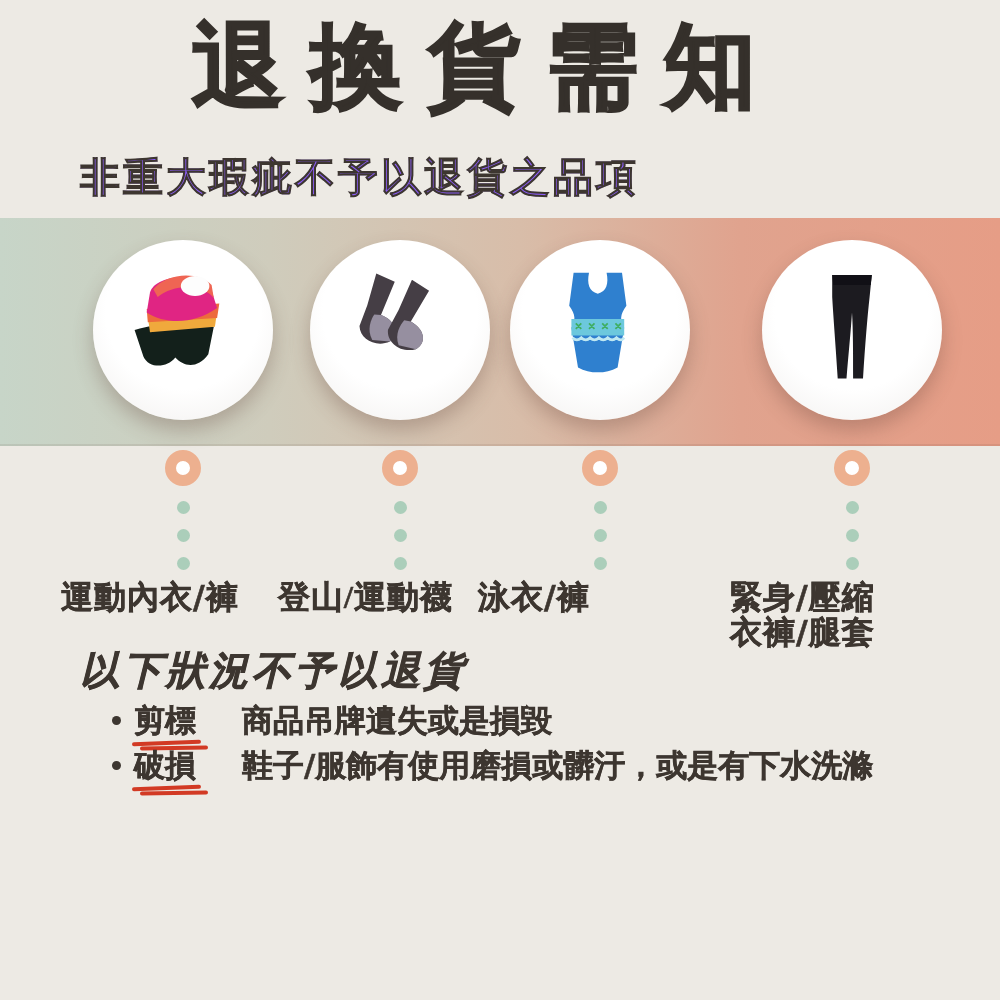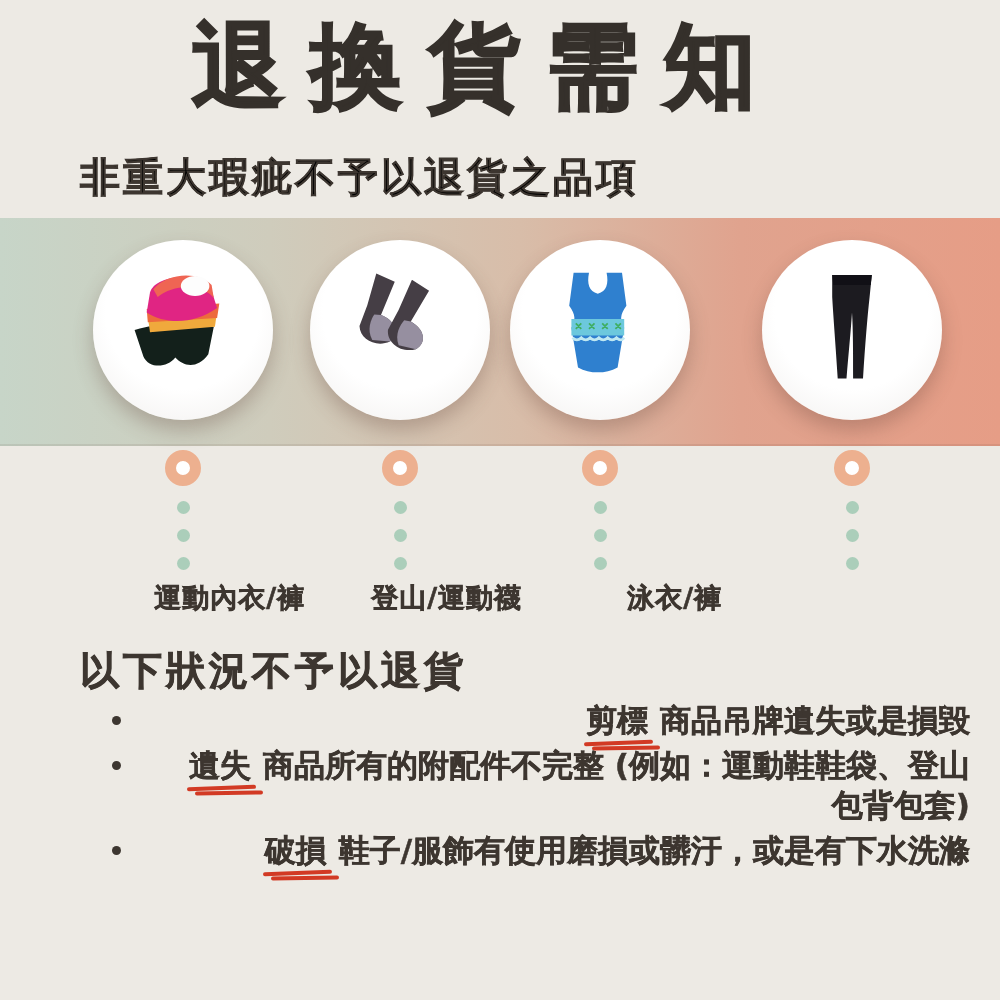--- a/index.html
+++ b/index.html
@@ -16,71 +16,71 @@
   .title{
     position:absolute;top:14px;left:-13px;width:1000px;
     text-align:center;
     font-size:92px;font-weight:bold;color:#35302b;
     letter-spacing:26px;
     -webkit-text-stroke:2.4px #35302b;
     line-height:1.16;
   }
   .subtitle{
     position:absolute;top:150px;left:80px;
-    font-size:40px;font-weight:bold;color:#000000;
+    font-size:40px;font-weight:bold;color:#8b5cf6;
     letter-spacing:3px;
     -webkit-text-stroke:0.8px #3d3630;
   }
 
   
   .band{
     position:absolute;top:218px;left:0;width:1000px;height:226px;
     background:linear-gradient(90deg,#c7d5c8 0%,#cfccbc 27%,#d8bda9 52%,#e0a38e 74%,#e69d86 100%);
     border-bottom:2px solid rgba(90,60,50,0.10);
   }
 
   
   .col{position:absolute;top:218px;width:220px;height:470px;}
-  .col-1{left:73px;} .col-2{left:290px;} .col-3{left:490px;} .col-4{left:742px;}
+  .col-1{left:73px;} .col-2{left:290px;font-family:Liberation Serif, serif;} .col-3{left:490px;} .col-4{left:742px;}
 
   .circle{
     position:absolute;top:22px;left:20px;width:180px;height:180px;border-radius:50%;
     background:radial-gradient(circle at 50% 40%,#ffffff 55%,#f0eeec 100%);
     box-shadow:0 10px 20px rgba(96,64,52,0.30);
     display:flex;align-items:center;justify-content:center;
   }
   .circle svg{width:132px;height:132px;}
 
   .ring{
     position:absolute;top:232px;left:92px;width:36px;height:36px;border-radius:50%;
     background:#ffffff;border:11px solid #edb08f;box-sizing:border-box;
   }
   .dot{position:absolute;left:104px;width:13px;height:13px;border-radius:50%;background:#abceba;}
   .dot-1{top:283px;} .dot-2{top:311px;} .dot-3{top:339px;}
 
   .label{
     position:absolute;top:362px;left:-12px;width:244px;
-    text-align:right;font-size:27px;font-weight:bold;
+    text-align:left;font-size:32px;font-weight:bold;
     letter-spacing:1px;line-height:35px;white-space:pre-line;
     -webkit-text-stroke:0.6px #3d3630;
   }
 
   
   .section-heading{
     position:absolute;top:644px;left:80px;
-    font-size:39px;font-weight:bold;letter-spacing:4px;
+    font-size:39px;font-weight:bold;letter-spacing:4px;font-style:italic;
     -webkit-text-stroke:0.8px #3d3630;
   }
   .rules{
     position:absolute;top:700px;left:112px;width:858px;
     margin:0;padding:0;list-style:none;
     font-size:31px;font-weight:bold;line-height:40px;
     -webkit-text-stroke:0.5px #3d3630;
   }
-  .rules li{position:relative;padding-left:22px;margin-bottom:5px;text-align:right;}
+  .rules li{position:relative;padding-left:22px;margin-bottom:5px;}
   .rules li::before{
     content:"";position:absolute;left:0;top:16px;width:9px;height:9px;
     border-radius:50%;background:#3d3630;
   }
   .kw{display:inline-block;min-width:96px;margin-right:12px;}
   .kw-text{position:relative;display:inline-block;}
   .kw-text::after{
     content:"";position:absolute;left:-2px;right:-5px;bottom:-5px;height:4px;
     background:#d23a24;border-radius:3px;transform:rotate(-2deg);
   }
@@ -158,30 +158,28 @@
     <div class="circle">
       <svg viewBox="0 0 120 120">
         <path d="M42,10 L78,10 L76,30 C74,48 72,72 70,104 L61,104 C61,80 61,60 60,44 C59,60 57,80 55,104 L47,104 C45,72 43,48 42,30 Z" fill="#1c1b20"></path>
         <path d="M42,10 L78,10 L77,19 L43,19 Z" fill="#111016"></path>
       </svg>
     </div>
     <div class="ring"></div>
     <div class="dot dot-1"></div>
     <div class="dot dot-2"></div>
     <div class="dot dot-3"></div>
+    <div class="label">緊身/壓縮
+衣褲/腿套</div>
   </div>
 
   <div class="section-heading">以下狀況不予以退貨</div>
 
   <ul class="rules">
     <li>
       <span class="kw"><span class="kw-text">剪標</span></span><span class="rule-text">商品吊牌遺失或是損毀</span>
     </li>
     <li>
-      <span class="kw"><span class="kw-text">遺失</span></span><span class="rule-text">商品所有的附配件不完整 (例如：運動鞋鞋袋、登山
-包背包套)</span>
-    </li>
-    <li>
       <span class="kw"><span class="kw-text">破損</span></span><span class="rule-text">鞋子/服飾有使用磨損或髒汙，或是有下水洗滌</span>
     </li>
   </ul>
 
 </div>
 
 </body></html>

